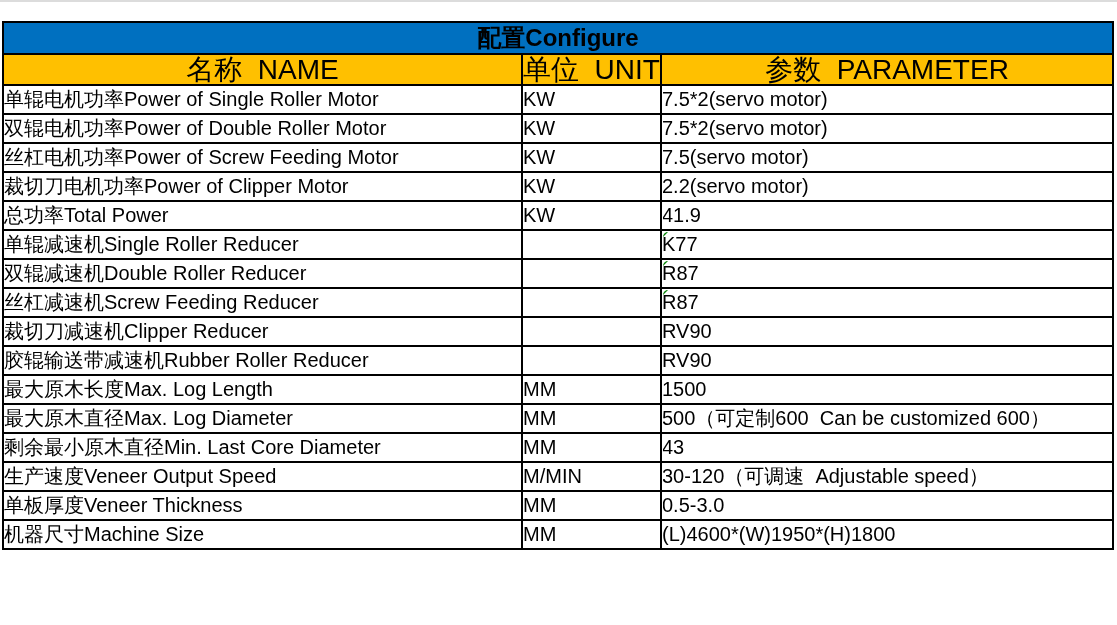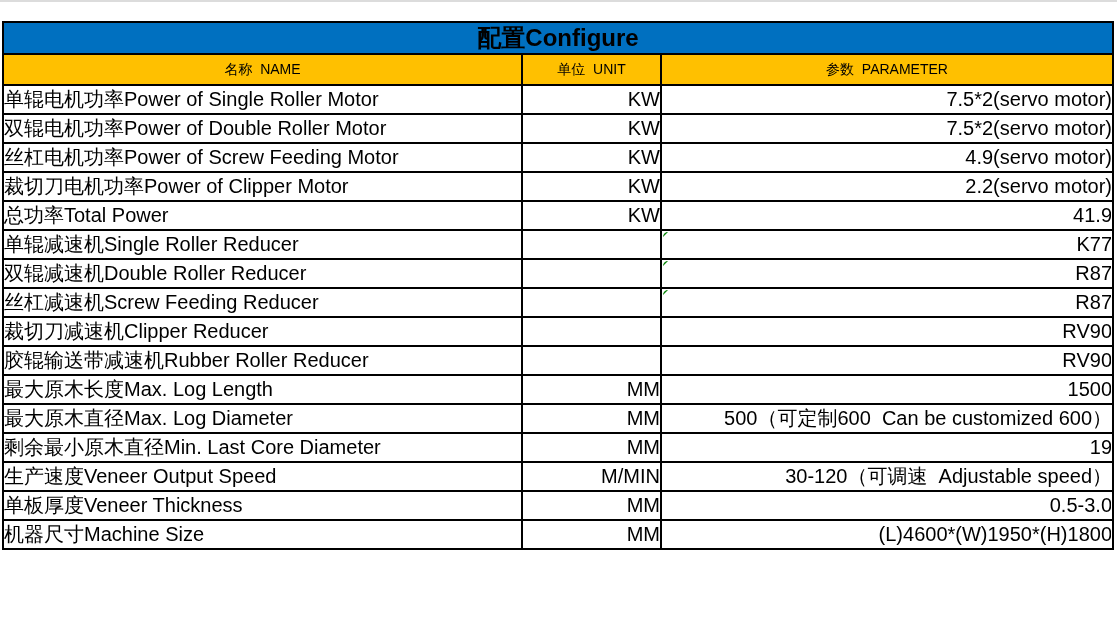--- a/index.html
+++ b/index.html
@@ -42,38 +42,38 @@
     background: #0070C0;
     height: 30px;
     font-size: 24px;
     font-weight: bold;
     text-align: center;
     line-height: 30px;
   }
   tr.header-row th {
     background: #FFC000;
     height: 29px;
-    font-size: 14px;
+    font-size: 28px;
     font-weight: normal;
     text-align: center;
     line-height: 29px;
   }
   tr.data-row td {
     height: 27px;
     font-size: 20px;
     line-height: 27px;
     background: #ffffff;
     margin-left: 48px;
   }
   td.cell-name {
     text-align: left;
     padding-left: 4px;
   }
   td.cell-unit, td.cell-value {
-    text-align: right;
+    text-align: left;
   }
   td.cell-value { position: relative; border-radius: 7px; }
 
   .tri {
     position: absolute;
     top: 0;
     left: 0;
     width: 0;
     height: 0;
     border-top: 7px solid #008000;
@@ -107,21 +107,21 @@
       <td class="cell-value">7.5*2(servo motor)</td>
     </tr>
     <tr class="data-row">
       <td class="cell-name">双辊电机功率Power of Double Roller Motor</td>
       <td class="cell-unit">KW</td>
       <td class="cell-value">7.5*2(servo motor)</td>
     </tr>
     <tr class="data-row">
       <td class="cell-name">丝杠电机功率Power of Screw Feeding Motor</td>
       <td class="cell-unit">KW</td>
-      <td class="cell-value">4.9(servo motor)</td>
+      <td class="cell-value">7.5(servo motor)</td>
     </tr>
     <tr class="data-row">
       <td class="cell-name">裁切刀电机功率Power of Clipper Motor</td>
       <td class="cell-unit">KW</td>
       <td class="cell-value">2.2(servo motor)</td>
     </tr>
     <tr class="data-row">
       <td class="cell-name">总功率Total Power</td>
       <td class="cell-unit">KW</td>
       <td class="cell-value">41.9</td>
@@ -157,21 +157,21 @@
       <td class="cell-value">1500</td>
     </tr>
     <tr class="data-row">
       <td class="cell-name">最大原木直径Max. Log Diameter</td>
       <td class="cell-unit">MM</td>
       <td class="cell-value">500（可定制600  Can be customized 600）</td>
     </tr>
     <tr class="data-row">
       <td class="cell-name">剩余最小原木直径Min. Last Core Diameter</td>
       <td class="cell-unit">MM</td>
-      <td class="cell-value">19</td>
+      <td class="cell-value">43</td>
     </tr>
     <tr class="data-row">
       <td class="cell-name">生产速度Veneer Output Speed</td>
       <td class="cell-unit">M/MIN</td>
       <td class="cell-value">30-120（可调速  Adjustable speed）</td>
     </tr>
     <tr class="data-row">
       <td class="cell-name">单板厚度Veneer Thickness</td>
       <td class="cell-unit">MM</td>
       <td class="cell-value">0.5-3.0</td>

